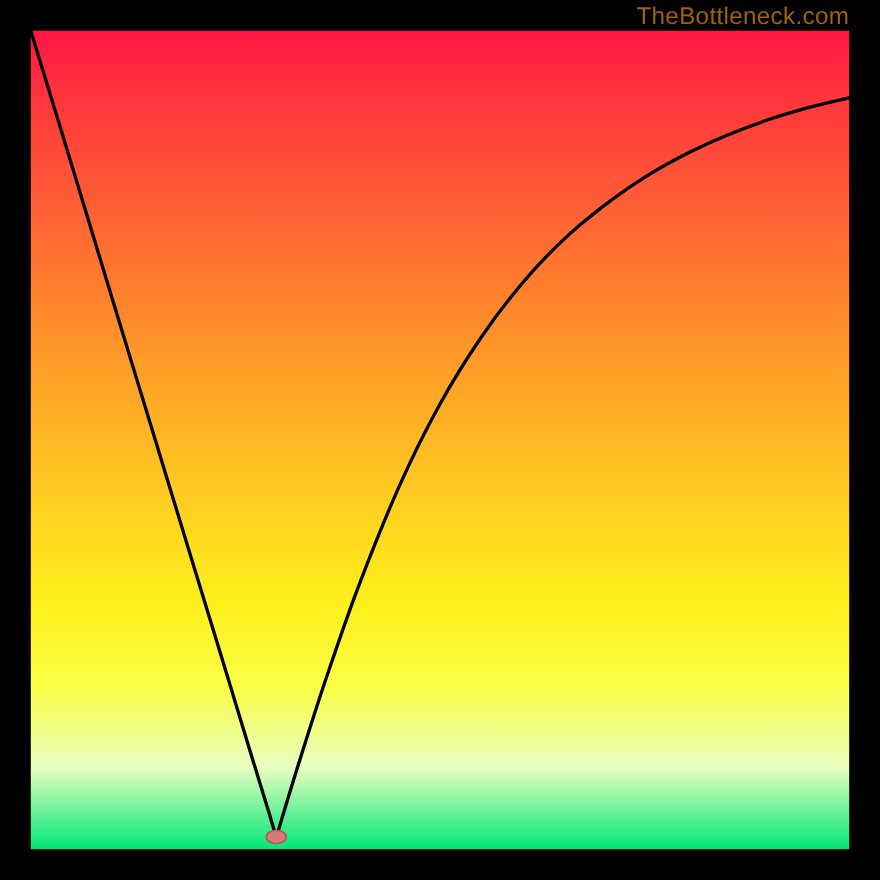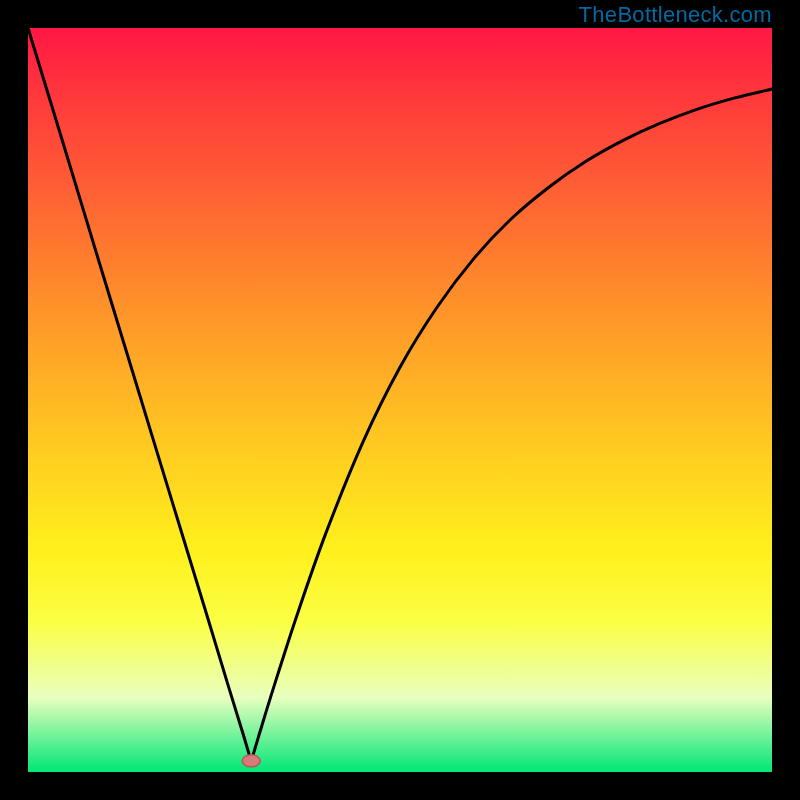--- a/index.html
+++ b/index.html
@@ -36,21 +36,21 @@
     left: 0;
     top: 0;
     width: 744px;
     height: 744px;
     overflow: visible;
   }
   .watermark {
     position: absolute;
     top: 2px;
     right: 28px;
-    color: #0369a1;
+    color: #a16207;
     font-size: 22px;
     font-weight: 500;
     letter-spacing: 0.3px;
   }
 </style>
 </head>
 <body>
 
 <div class="frame">
   <svg class="curve" viewBox="0 0 744 744">

